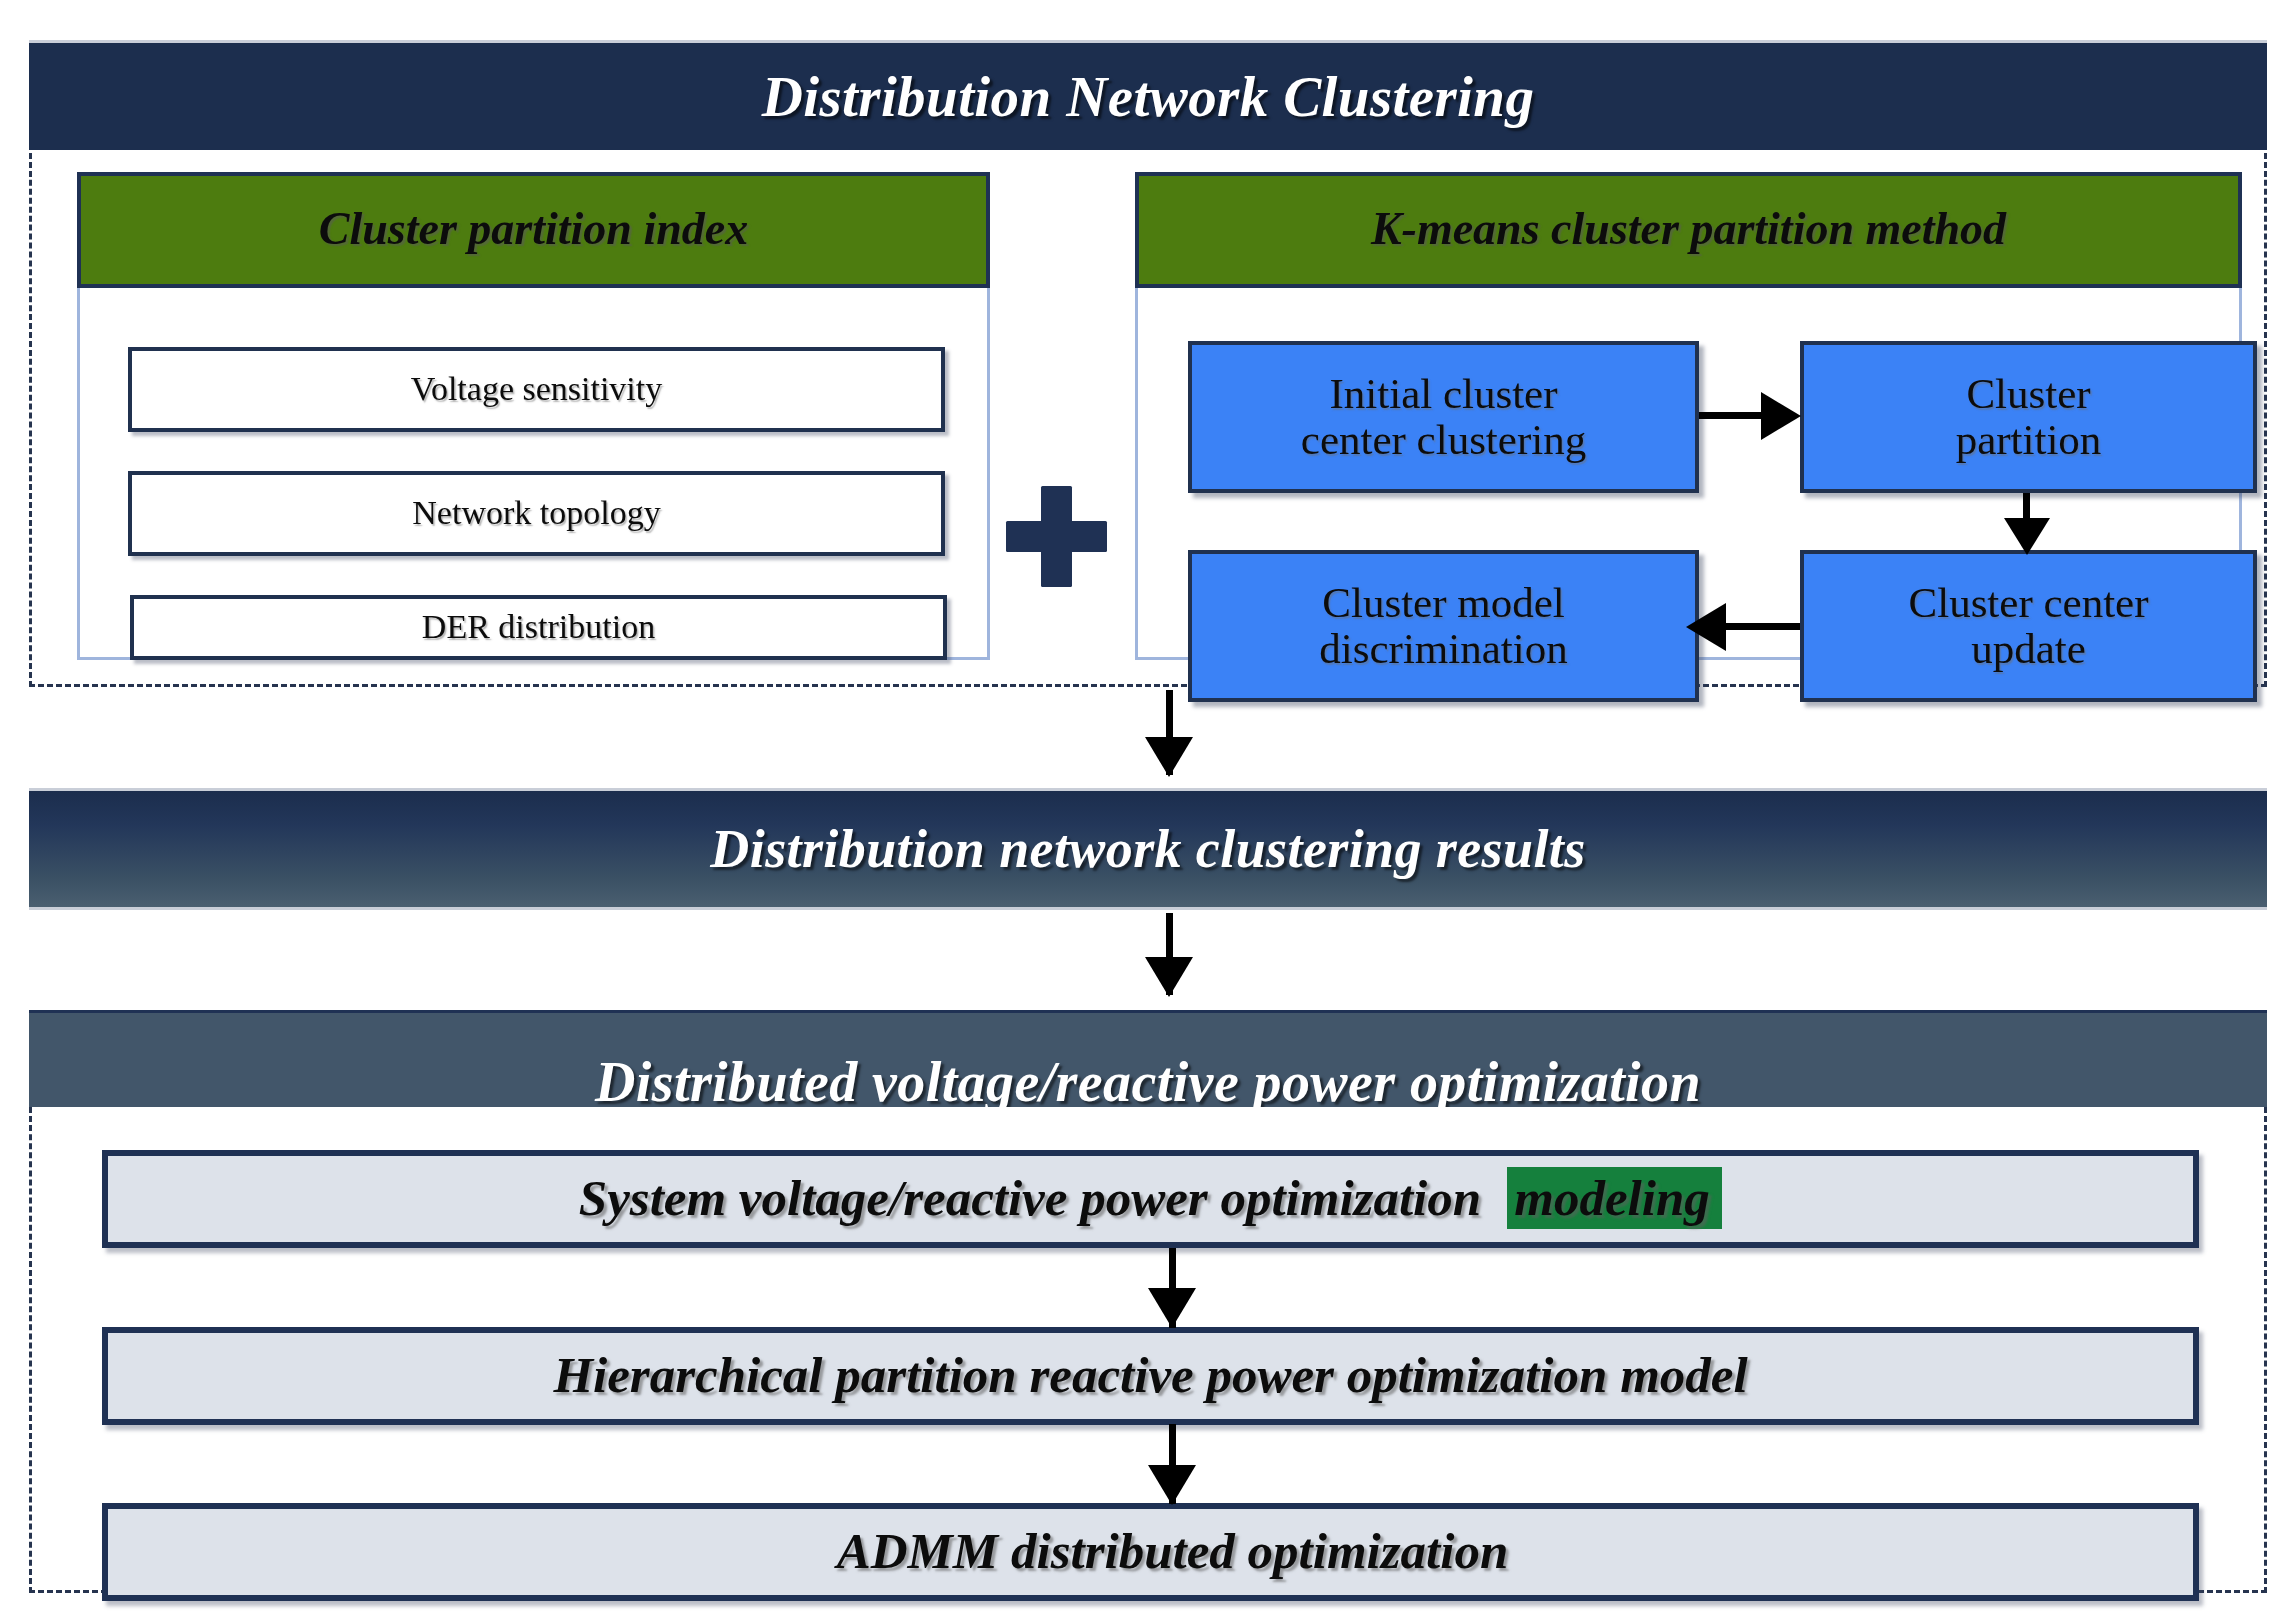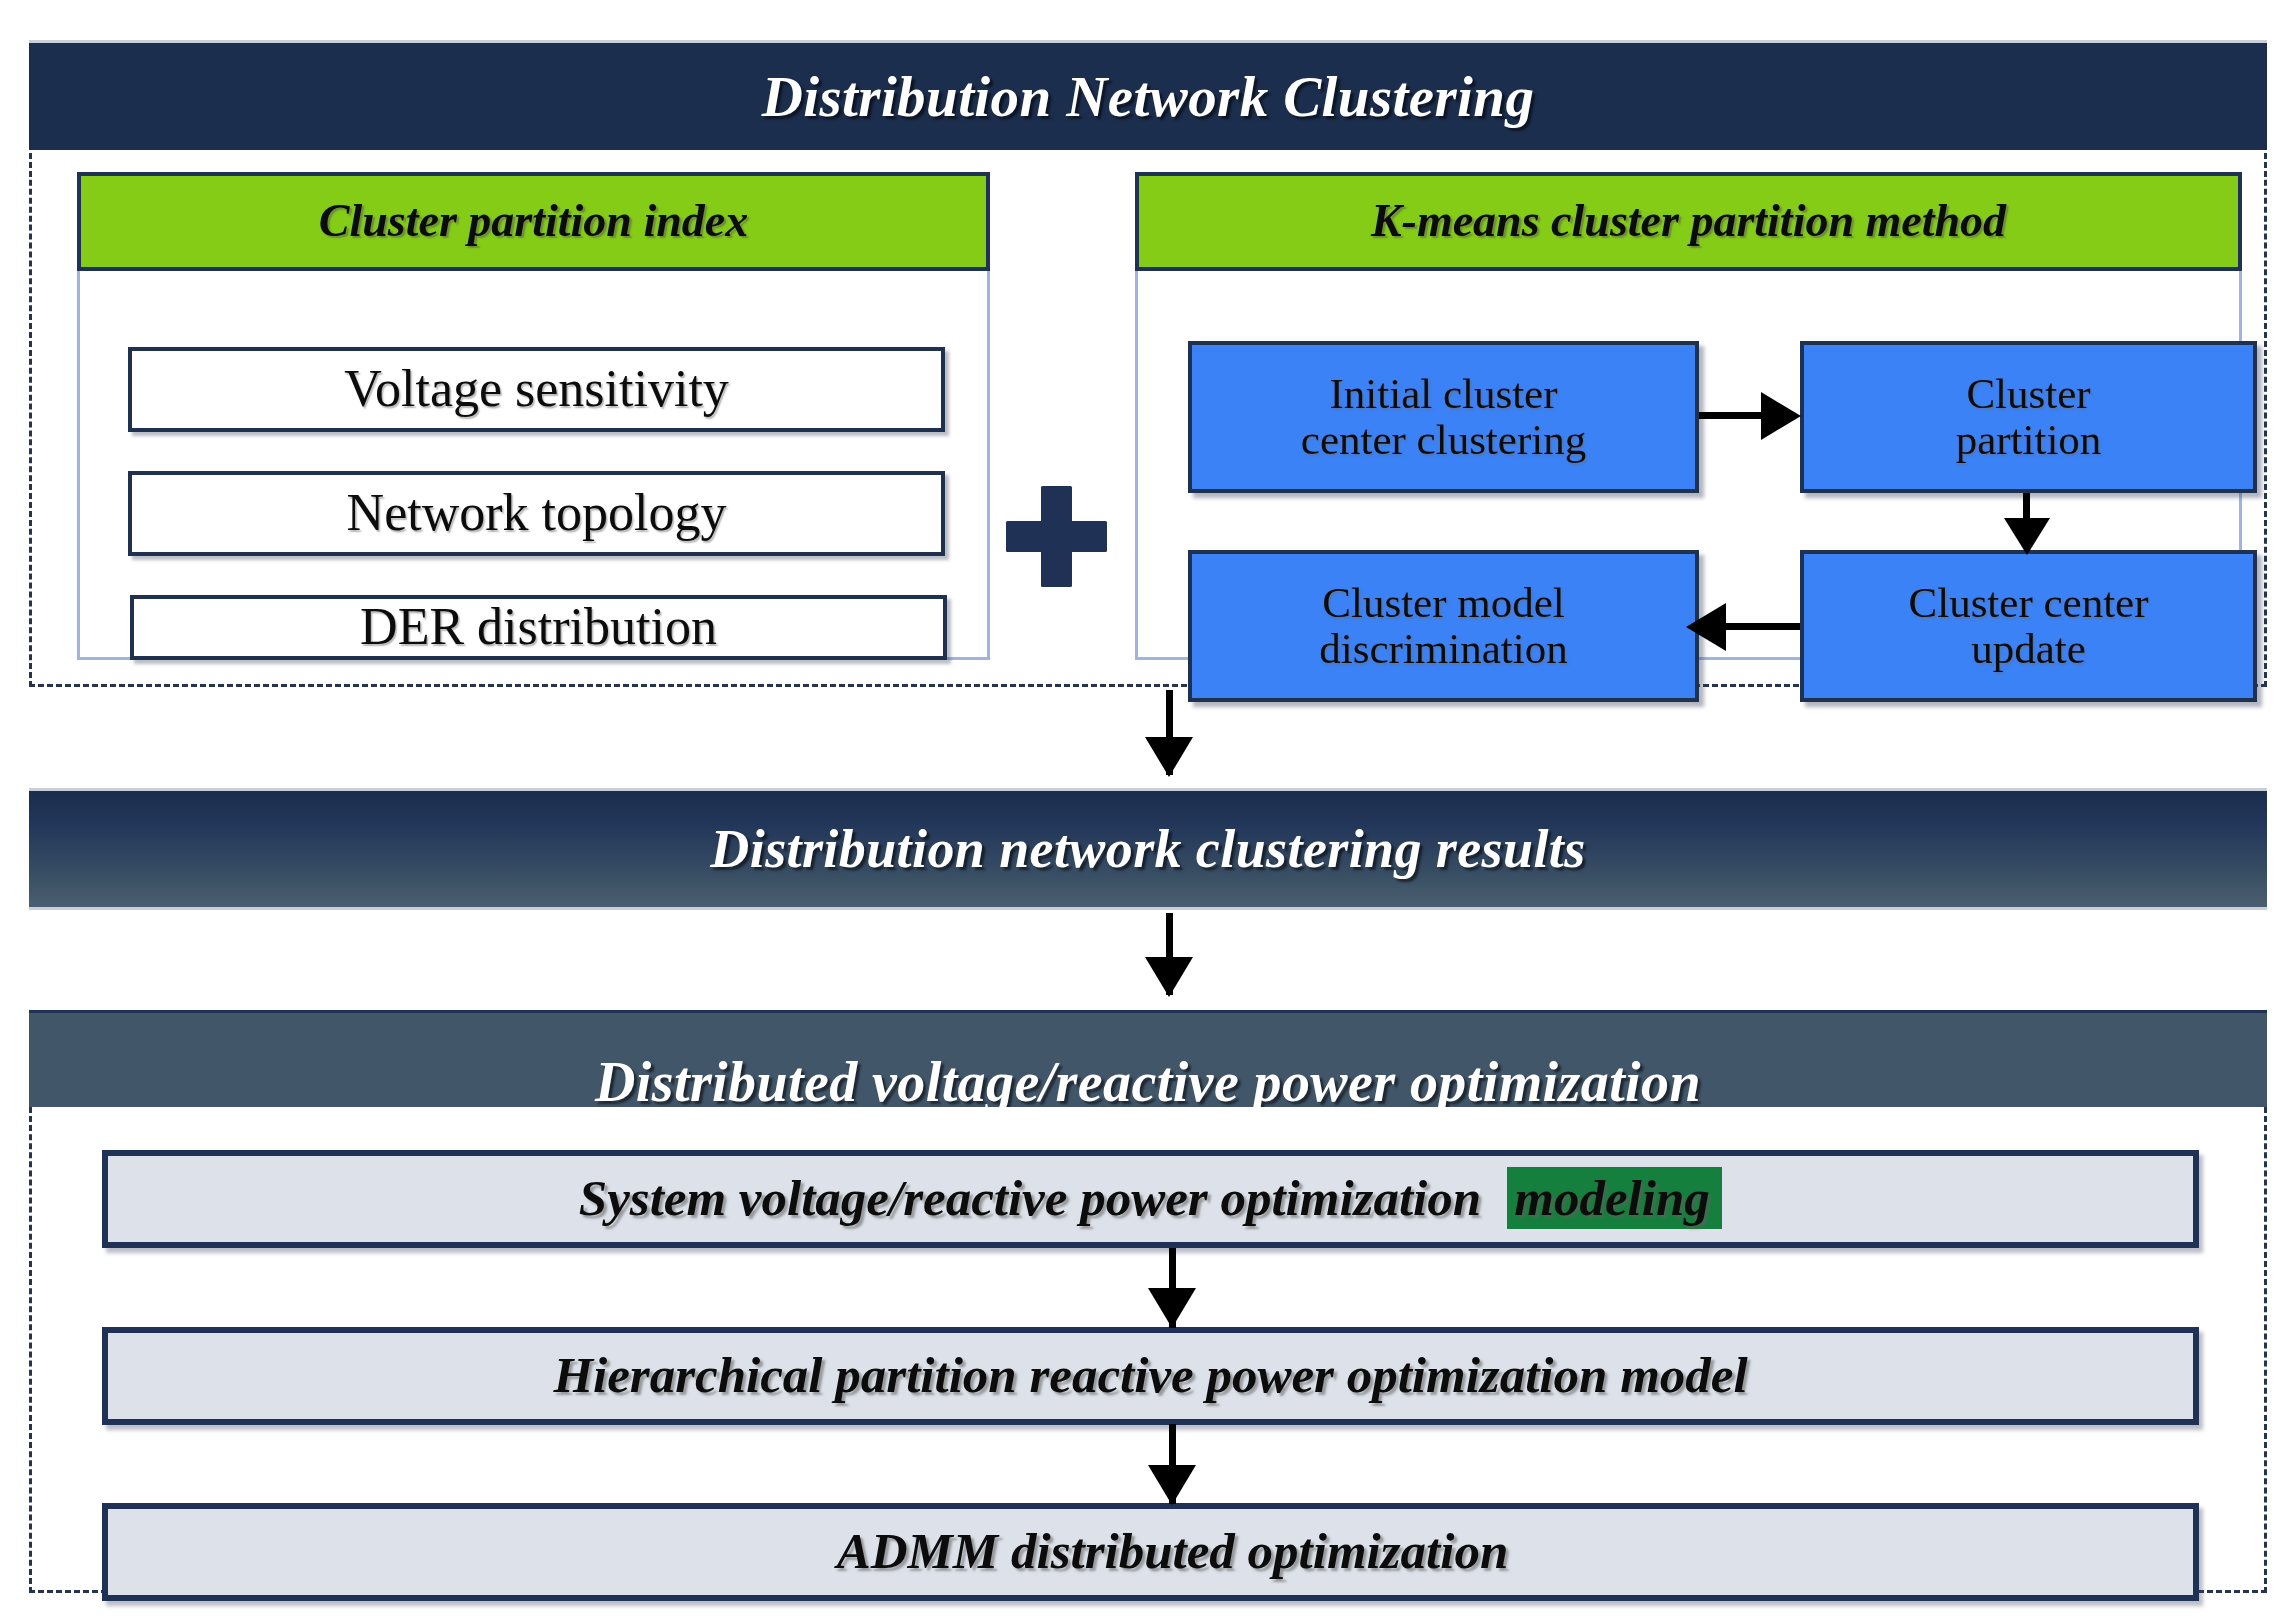--- a/index.html
+++ b/index.html
@@ -78,24 +78,24 @@
     right: 0;
     bottom: 0;
     border: 3.1px solid #9fb5dd;
     box-sizing: border-box;
     background: #ffffff;
   }
   .panel-header {
     position: absolute;
     left: 0; top: 0;
     width: 100%;
-    height: 99px;
+    height: 116px;
     box-sizing: border-box;
     border: 4.6px solid #1f3154;
-    background: #84cc16;
+    background: #4d7c0f;
     font-style: italic;
     font-weight: bold;
     font-size: 46px;
     color: #0c0c0c;
     text-shadow: 2.3px 2.3px 1.5px rgba(90,90,90,.55);
     z-index: 3;
   }
 
   #panel-index {
     left: 45px;
@@ -109,21 +109,21 @@
     width: 1107px;
     height: 488px;
   }
 
   
   .item-box {
     position: absolute;
     box-sizing: border-box;
     border: 4.6px solid #20314f;
     background: #ffffff;
-    font-size: 52px;
+    font-size: 34px;
     color: #0c0c0c;
     text-shadow: 1.5px 1.5px 1.5px rgba(110,110,110,.5);
     box-shadow: 3.9px 3.9px 3.1px rgba(60,70,95,.35);
   }
   #item-voltage   { left: 48px; top: 122px; width: 817px; height: 85px; }
   #item-topology  { left: 48px; top: 246px; width: 817px; height: 85px; }
   #item-der       { left: 50px; top: 370px; width: 817px; height: 65px; }
 
   
   #plus-sign {

